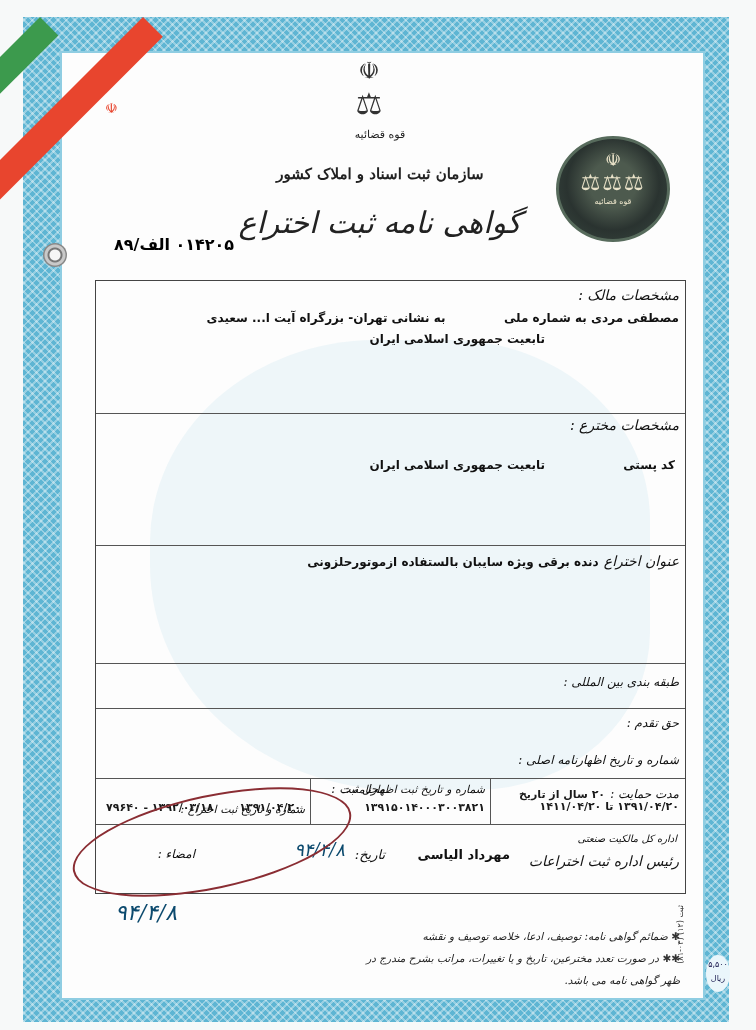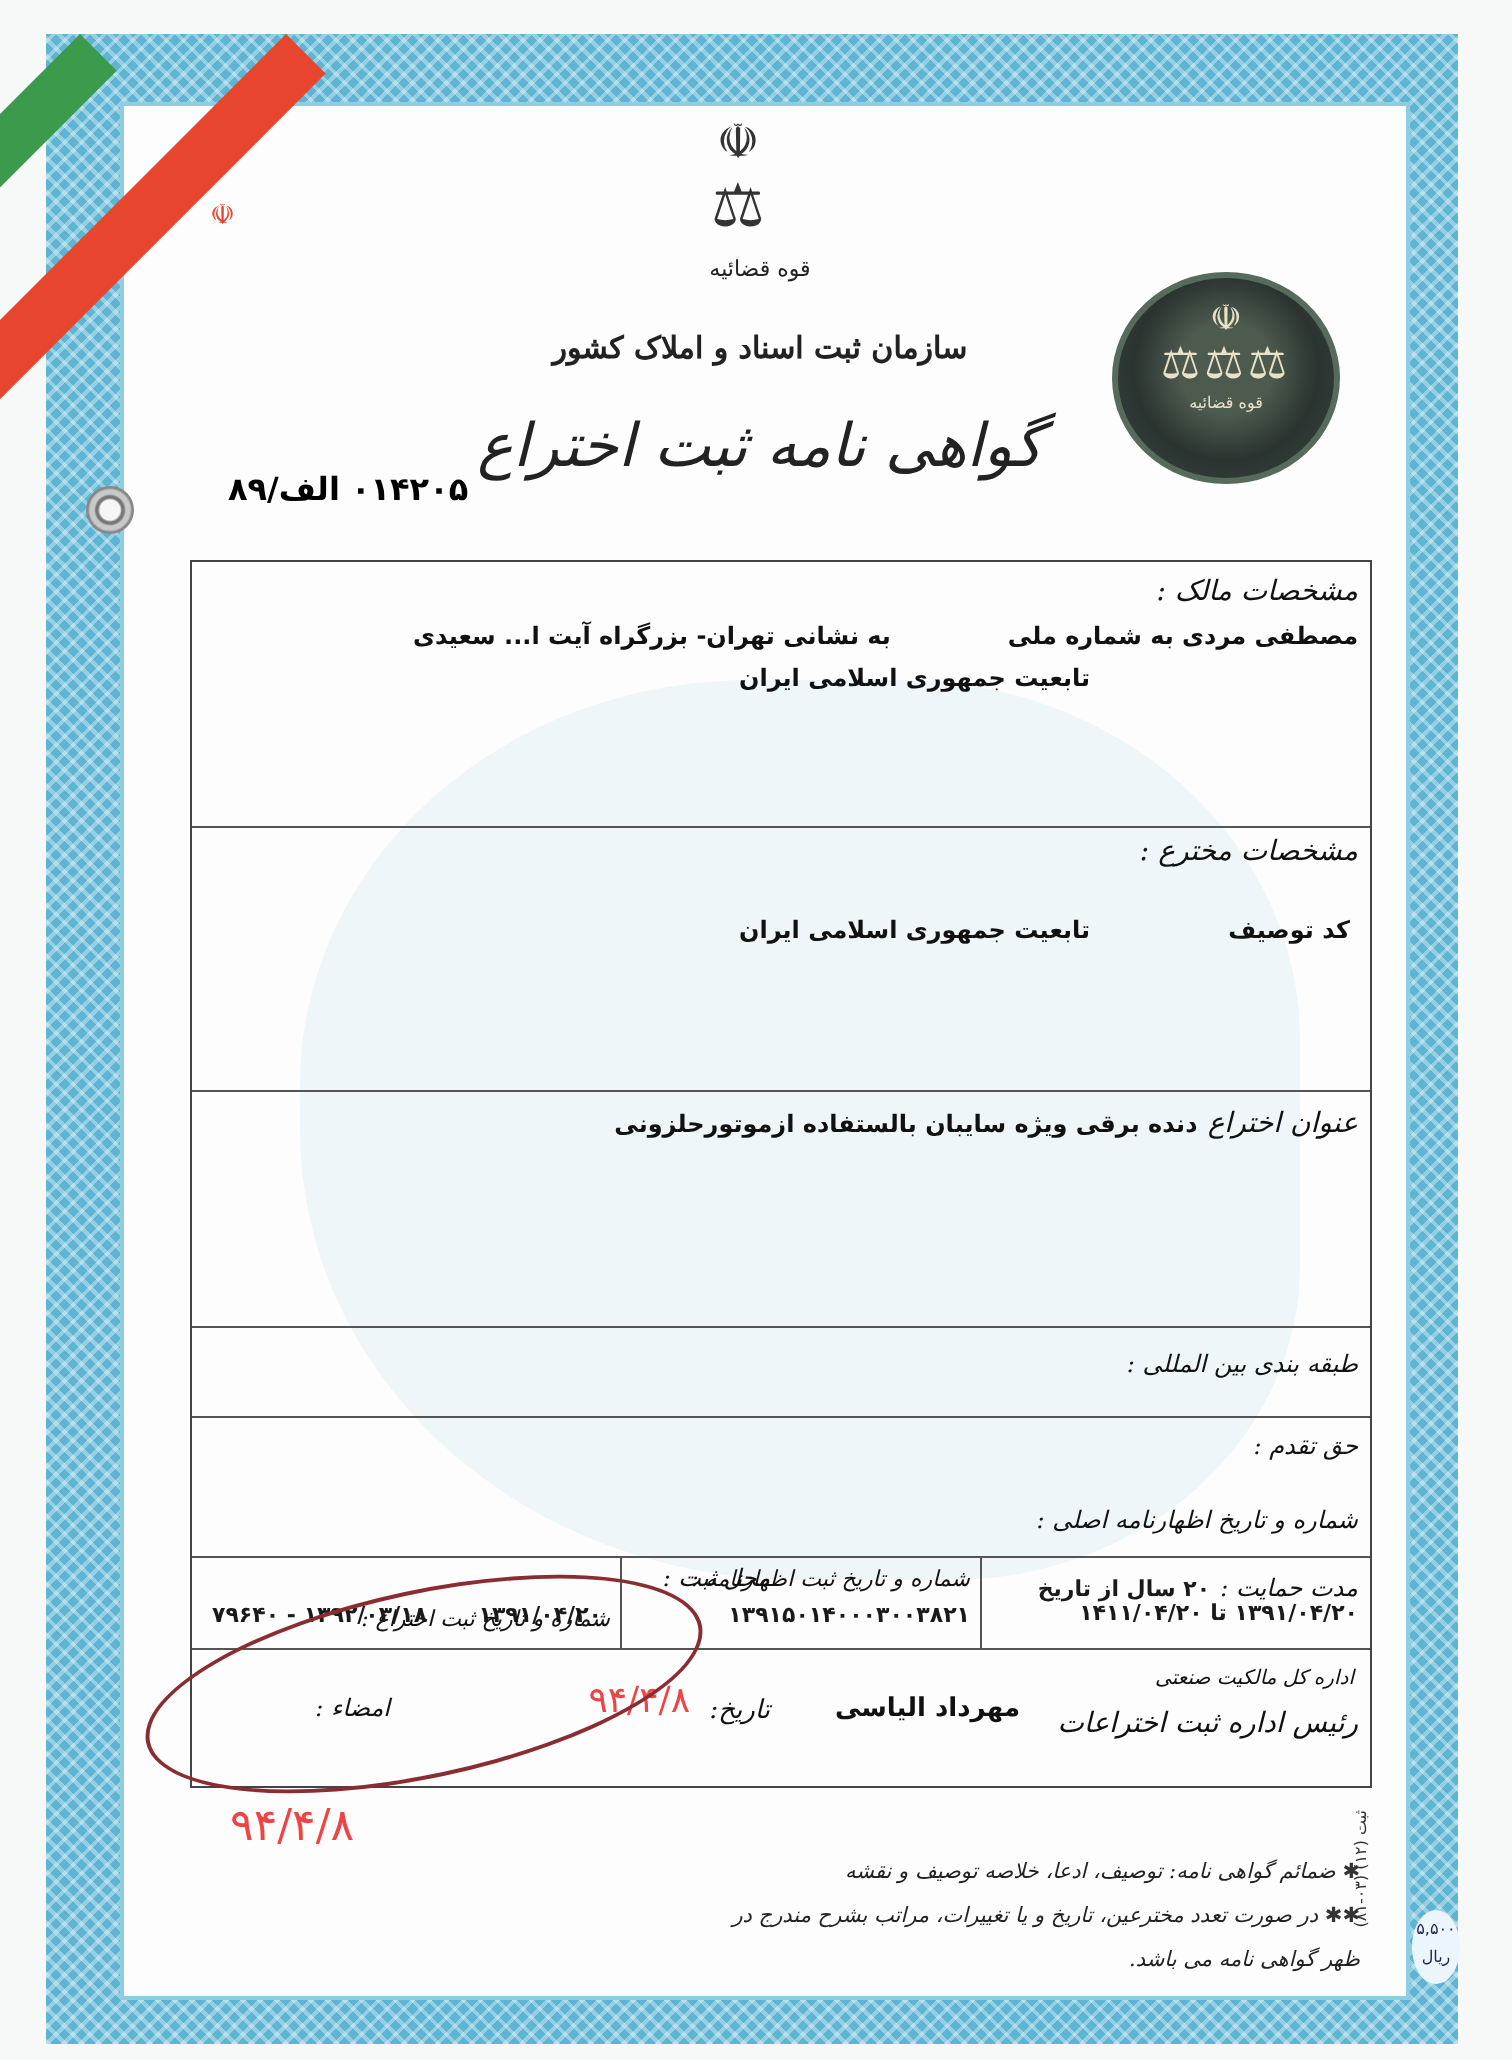--- a/index.html
+++ b/index.html
@@ -56,21 +56,21 @@
   .cell.c2 { right:194px; width:180px; border-left:1px solid #555; }
   .cell.c3 { right:374px; width:215px; }
   .small { font-size:11px; font-weight:bold; }
   .notes { position:absolute; left:360px; top:925px; width:320px; direction:rtl; font-family:"DejaVu Serif", serif;
            font-style:italic; font-size:10.5px; line-height:22px; color:#222; }
   .star { color:#333; font-style:normal; }
   .sidecode { position:absolute; left:676px; top:905px; width:12px; font-size:8px; color:#333; writing-mode:vertical-rl; transform:rotate(180deg); }
   .price { position:absolute; left:706px; top:955px; width:24px; height:34px; border-radius:50%;
            background:#eaf6fb; color:#225; font-size:8px; text-align:center; line-height:14px; padding-top:3px; }
   .pen { position:absolute; border:2px solid #8a2d33; border-radius:50%; }
-  .sig { position:absolute; color:#ef4444; font-family:"DejaVu Serif", serif; }
+  .sig { position:absolute; color:#0c4a6e; font-family:"DejaVu Serif", serif; font-style:italic; }
 </style>
 </head>
 <body>
 
 <div class="page">
   <div class="frame">
     <div class="frame-inner"></div>
   </div>
 
   <div class="flag-green"></div>
@@ -101,21 +101,21 @@
 
   <div class="box">
     <div class="row r-owner">
       <div style="position:absolute; right:6px; top:6px;" class="label">مشخصات مالک :</div>
       <div style="position:absolute; right:6px; top:30px; white-space:pre;" class="text">مصطفی مردی به شماره ملی              به نشانی تهران- بزرگراه آیت ا... سعیدی</div>
       <div style="position:absolute; right:140px; top:51px;" class="text">تابعیت جمهوری اسلامی ایران</div>
     </div>
 
     <div class="row r-inventor">
       <div style="position:absolute; right:6px; top:4px;" class="label">مشخصات مخترع :</div>
-      <div style="position:absolute; right:10px; top:45px;" class="text">کد توصیف</div>
+      <div style="position:absolute; right:10px; top:45px;" class="text">کد پستی</div>
       <div style="position:absolute; right:140px; top:45px;" class="text">تابعیت جمهوری اسلامی ایران</div>
     </div>
 
     <div class="row r-title">
       <div style="position:absolute; right:6px; top:6px;">
         <span class="label">عنوان اختراع</span>
         <span class="text">دنده برقی ویژه سایبان بالستفاده ازموتورحلزونی</span>
       </div>
     </div>
 

